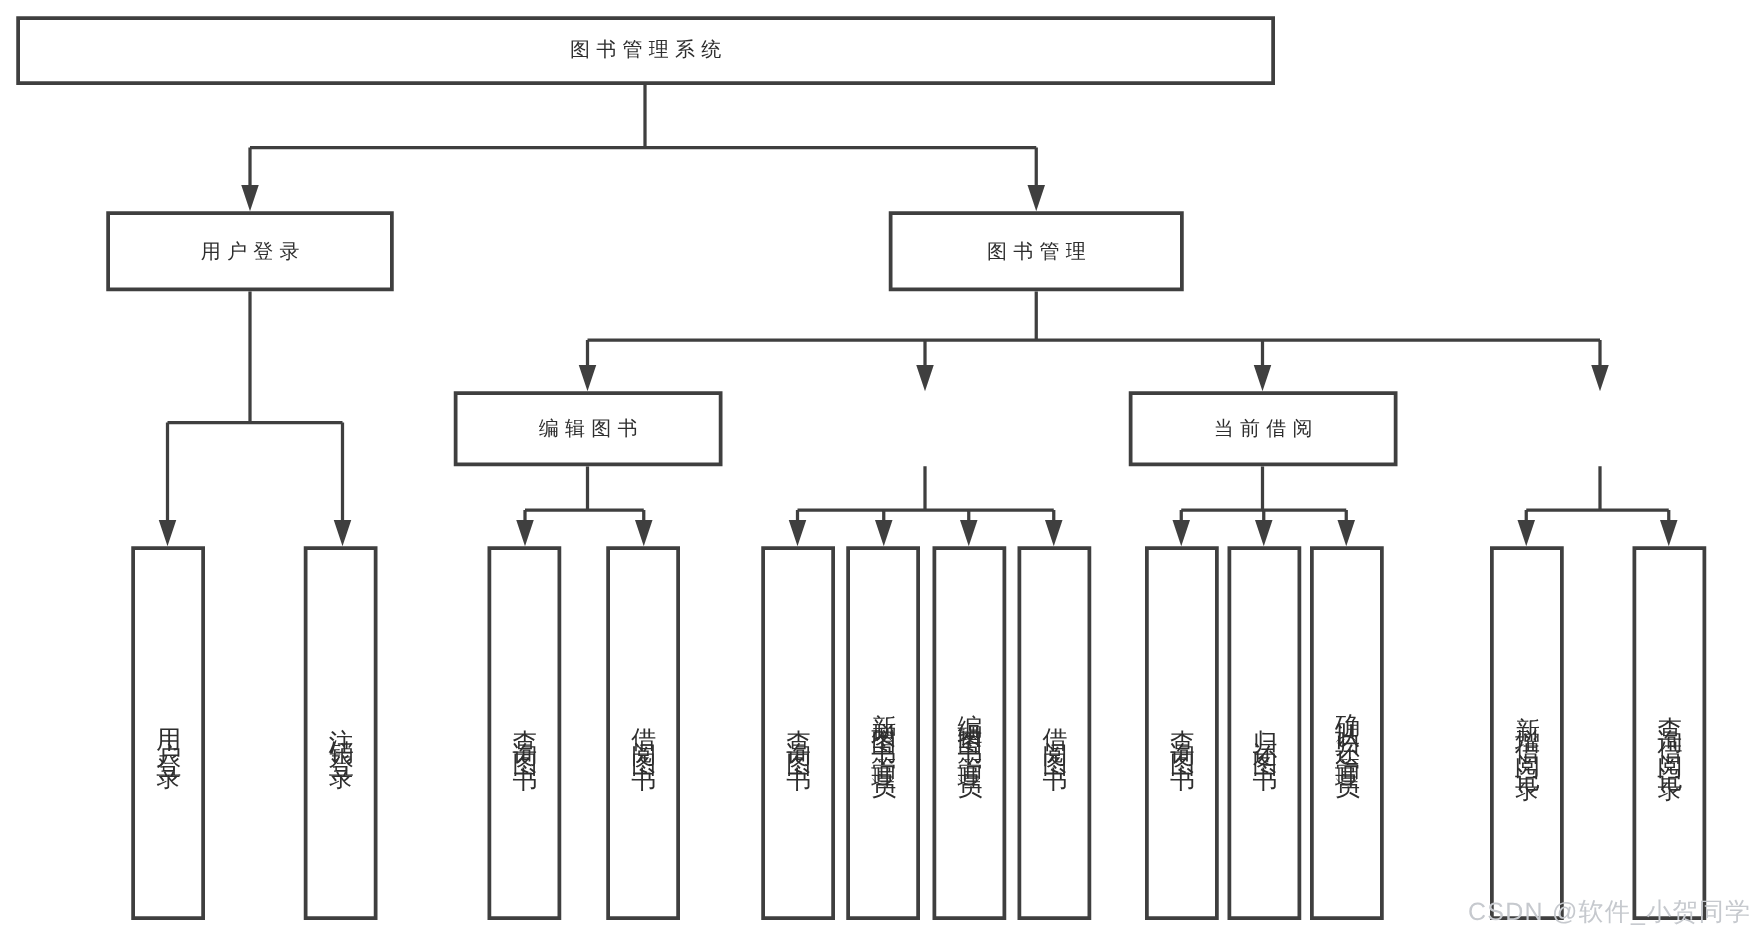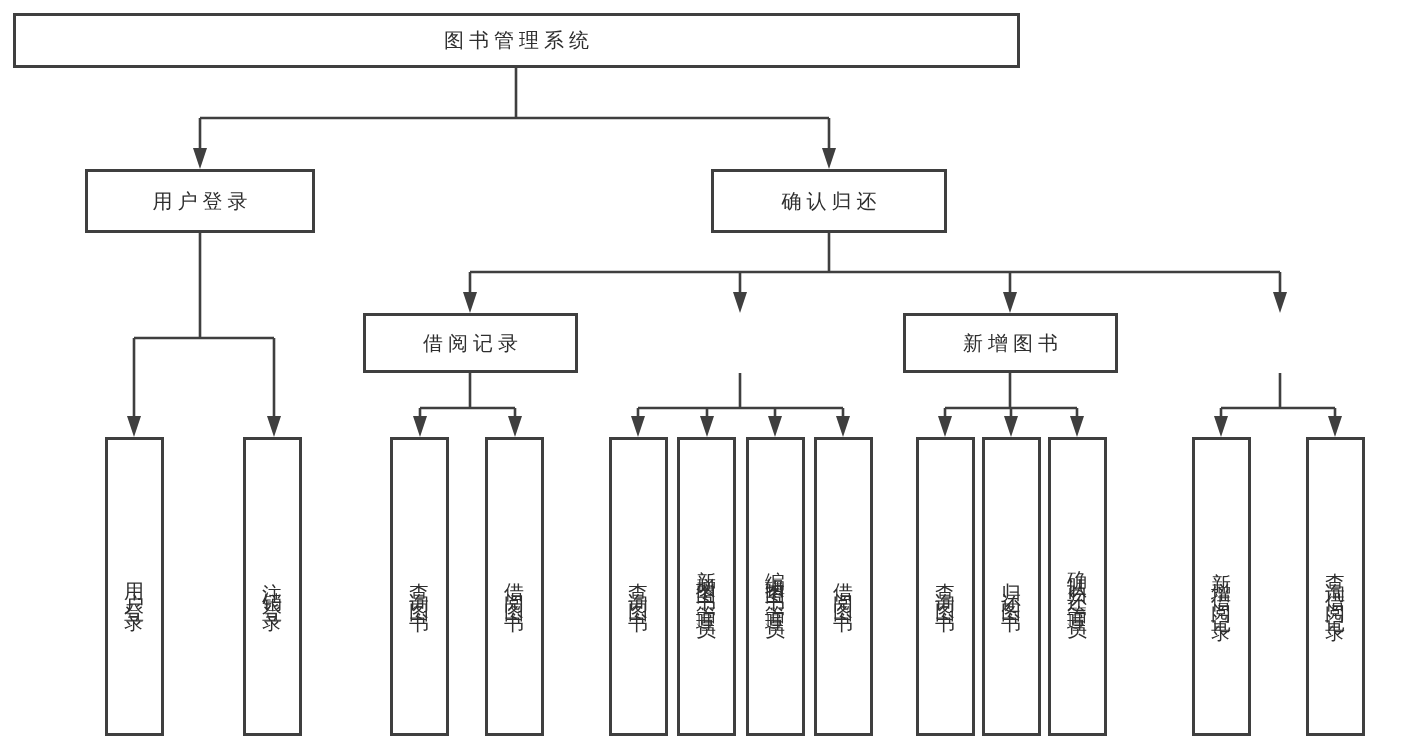--- a/index.html
+++ b/index.html
@@ -3,21 +3,21 @@
 <meta charset="utf-8">
 <style>
   html,body{margin:0;padding:0;background:#ffffff;}
   body{font-family:"Liberation Sans","DejaVu Sans",sans-serif;}
   .stage{position:relative;width:1405px;height:747px;background:#ffffff;overflow:hidden;}
   .wires{position:absolute;left:0;top:0;width:1405px;height:747px;}
   .ln{stroke:#3f3f3f;stroke-width:2.6;fill:none;}
   .ah{fill:#3f3f3f;stroke:none;}
   .box{position:absolute;box-sizing:border-box;border:3px solid #3f3f3f;background:#ffffff;
        display:flex;align-items:center;justify-content:center;color:#2e2e2e;}
-  .h-label{font-size:20px;letter-spacing:5px;text-indent:5px;white-space:nowrap;}
+  .h-label{font-size:16px;letter-spacing:5px;text-indent:5px;white-space:nowrap;}
   .v-label{writing-mode:vertical-rl;text-orientation:mixed;font-size:20px;letter-spacing:10px;
            line-height:1;white-space:nowrap;}
   .watermark{position:absolute;right:4px;bottom:4px;font-size:20px;letter-spacing:1px;
              color:#c6c9ce;z-index:5;white-space:nowrap;}
 </style>
 </head>
 <body>
 
 <div class="stage">
 
@@ -59,28 +59,28 @@
   </svg>
 
   <div class="box" style="left:13px;top:13px;width:1007px;height:55px">
     <span class="h-label">图书管理系统</span>
   </div>
 
   <div class="box" style="left:85px;top:169px;width:230px;height:64px">
     <span class="h-label">用户登录</span>
   </div>
   <div class="box" style="left:711px;top:169px;width:236px;height:64px">
-    <span class="h-label">确认归还</span>
+    <span class="h-label">图书管理</span>
   </div>
 
   <div class="box" style="left:363px;top:313px;width:215px;height:60px">
-    <span class="h-label">借阅记录</span>
+    <span class="h-label">编辑图书</span>
   </div>
   <div class="box" style="left:903px;top:313px;width:215px;height:60px">
-    <span class="h-label">新增图书</span>
+    <span class="h-label">当前借阅</span>
   </div>
 
   <div class="box" style="left:105px;top:437px;width:59px;height:299px">
     <span class="v-label">用户登录</span>
   </div>
   <div class="box" style="left:243px;top:437px;width:59px;height:299px">
     <span class="v-label">注销登录</span>
   </div>
   <div class="box" style="left:390px;top:437px;width:59px;height:299px">
     <span class="v-label">查询图书</span>
@@ -109,14 +109,15 @@
   <div class="box" style="left:1048px;top:437px;width:59px;height:299px">
     <span class="v-label" style="letter-spacing:7px">确认归还（管理员）</span>
   </div>
   <div class="box" style="left:1192px;top:437px;width:59px;height:299px">
     <span class="v-label">新增借阅记录</span>
   </div>
   <div class="box" style="left:1306px;top:437px;width:59px;height:299px">
     <span class="v-label">查询借阅记录</span>
   </div>
 
+  <div class="watermark">CSDN @软件_小贺同学</div>
 
 </div>
 
 </body></html>

